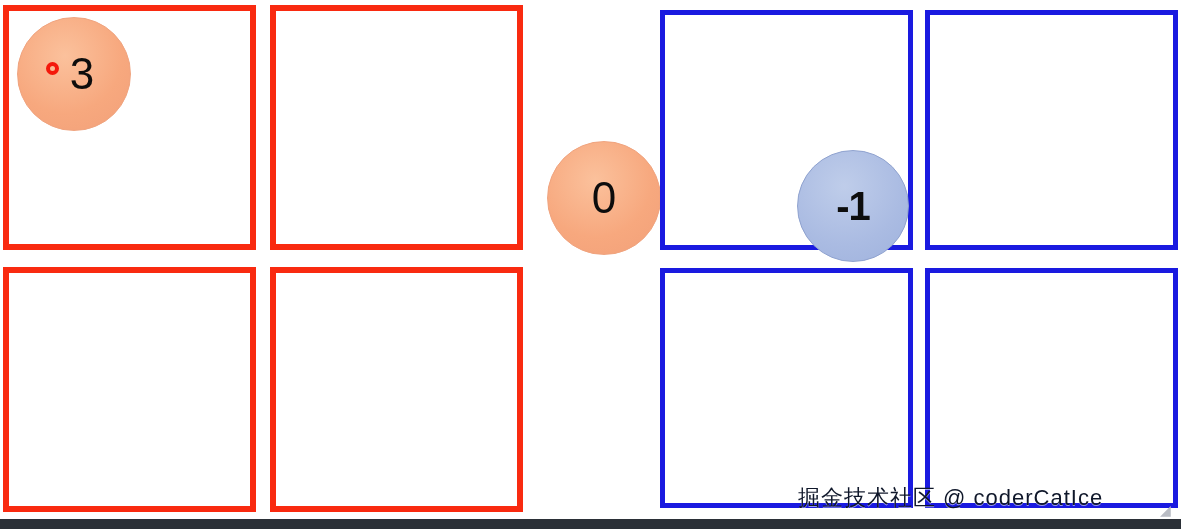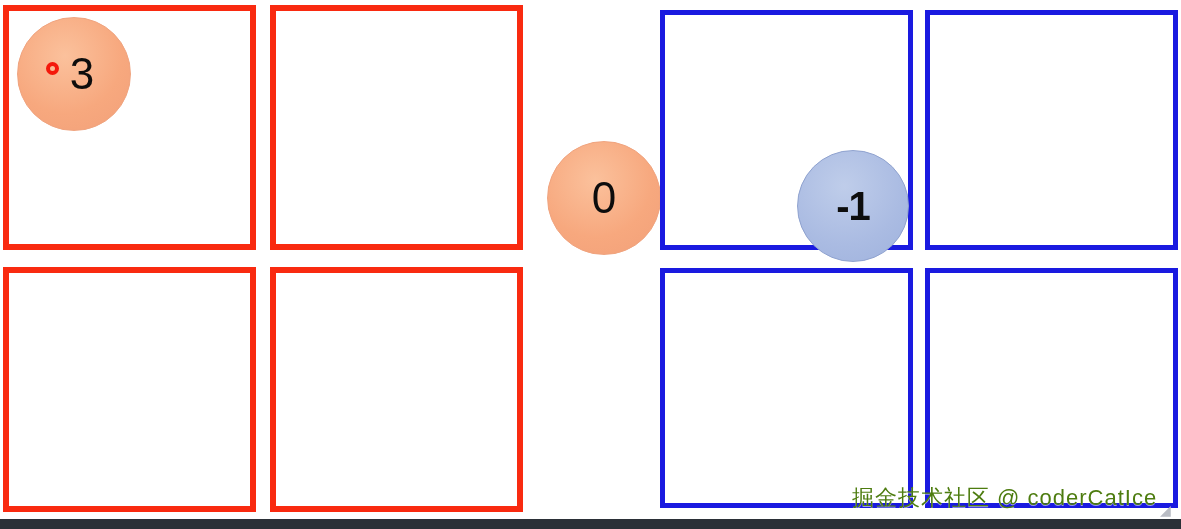--- a/index.html
+++ b/index.html
@@ -102,24 +102,24 @@
     background: transparent;
     box-sizing: border-box;
   }
   .token.has-marker .token-value {
     margin-left: 16px;
   }
 
   
   #watermark {
     position: absolute;
-    left: 852px;
+    left: 798px;
     top: 483px;
     font-size: 22px;
-    color: #4d7c0f;
+    color: #0f172a;
     white-space: nowrap;
     letter-spacing: 1px;
     text-shadow: 0 1px 0 rgba(255,255,255,0.55);
     pointer-events: none;
   }
 
   
   #bottom-bar {
     position: absolute;
     left: 0;

